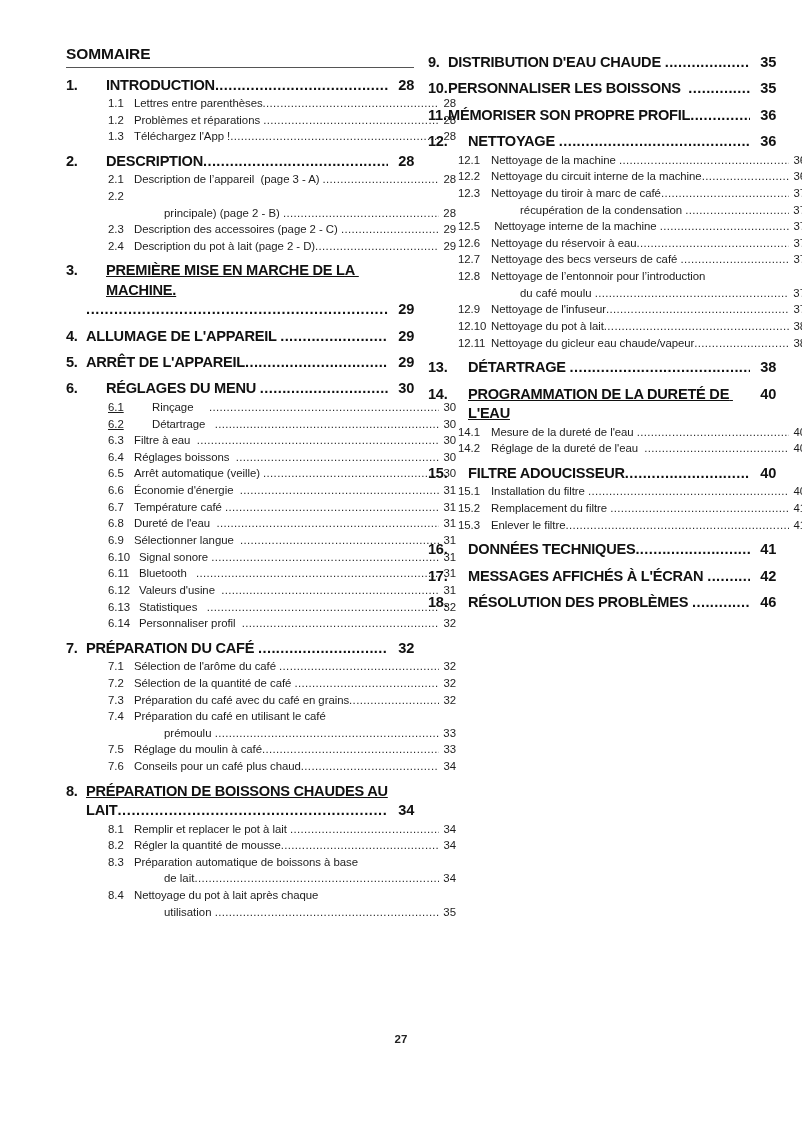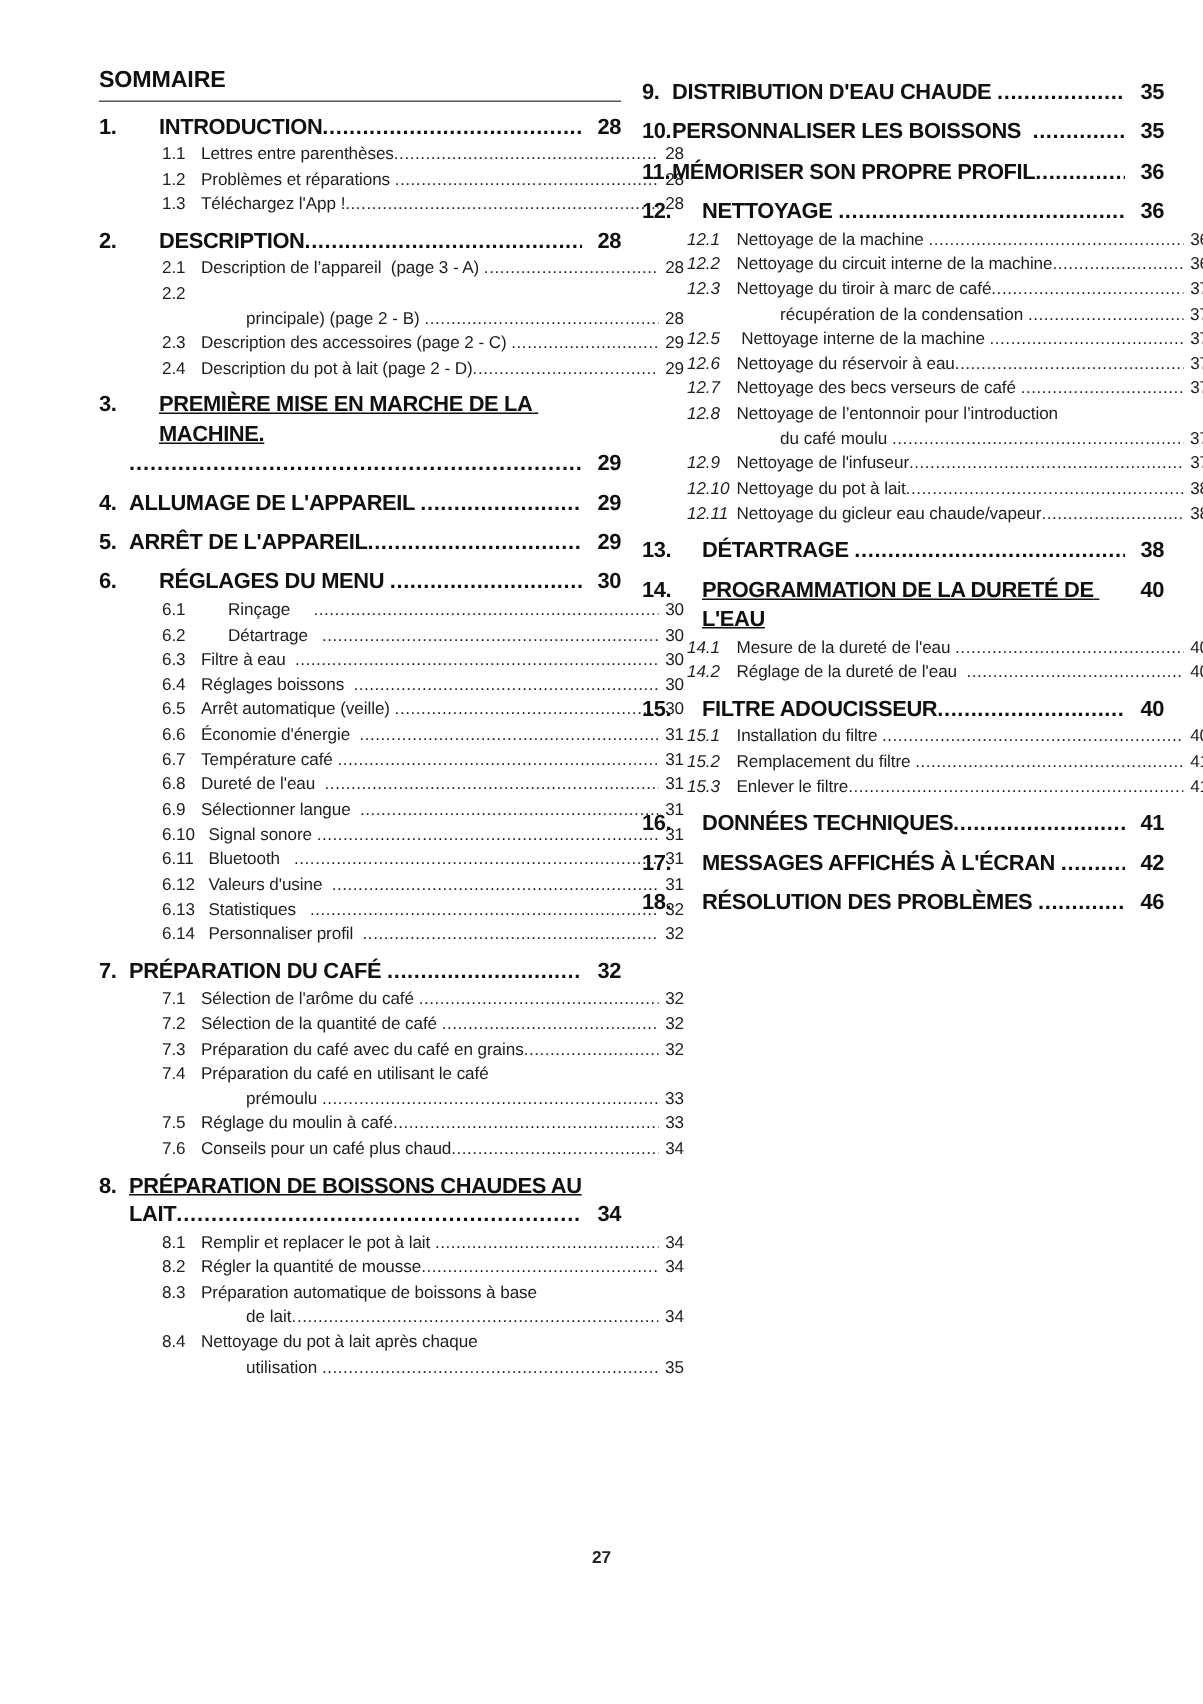--- a/index.html
+++ b/index.html
@@ -115,40 +115,40 @@
   
   .lv2 {
     font-size: 11.4px;
     font-weight: normal;
     letter-spacing: -0.05px;
     line-height: 1.46;
     margin-left: 42px;
     color: #1d1d1d;
   }
   .lv2 .num { min-width: 26px; }
-  .lv2.wide .num { min-width: 44px; }
+  .lv2.wide .num { min-width: 44px; text-decoration: underline; }
   .lv2.n2 .num { min-width: 31px; }
   .lv2 .pg { min-width: 17px; }
   .lv2 .leader { letter-spacing: 0.35px; }
   .lv2.nolead .leader::before { content: ""; }
 
   
   .lv2-cont {
     font-size: 11.4px;
     line-height: 1.46;
     margin-left: 42px;
     color: #1d1d1d;
   }
   .lv2-cont .num { min-width: 56px; }
   .lv2-cont .pg  { min-width: 17px; }
   .lv2-cont .leader { letter-spacing: 0.35px; }
 
   .right .lv2 { margin-left: 30px; }
   .right .lv2-cont { margin-left: 30px; }
-  .right .lv2 .num { min-width: 33px; font-style: italic; }
+  .right .lv2 .num { min-width: 33px; }
   .right .lv2-cont .num { min-width: 62px; }
 
   
   .folio {
     position: absolute;
     left: 0;
     top: 1033px;
     width: 802px;
     text-align: center;
     font-size: 11.5px;

